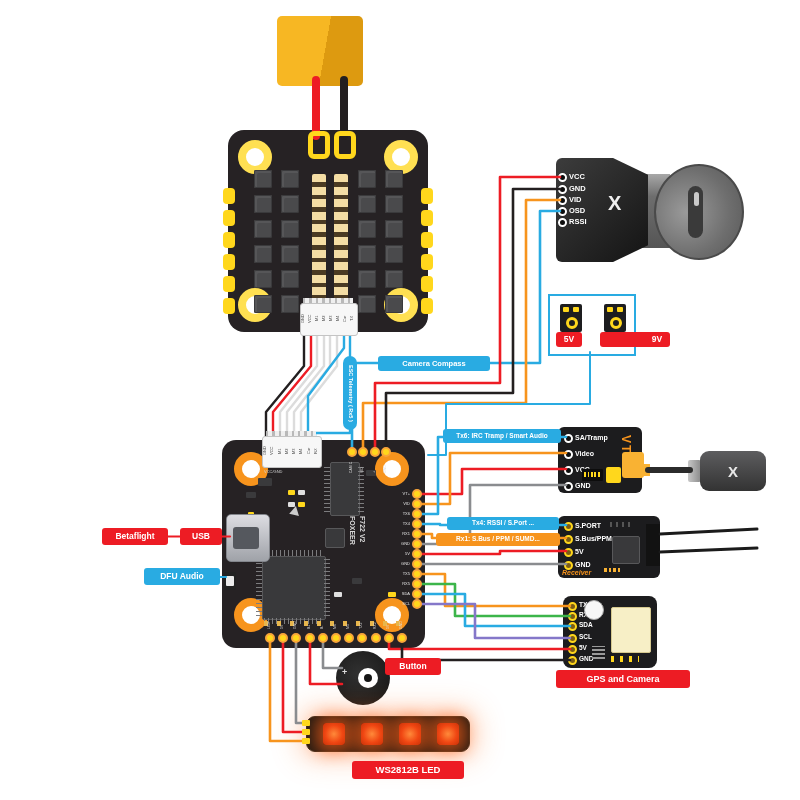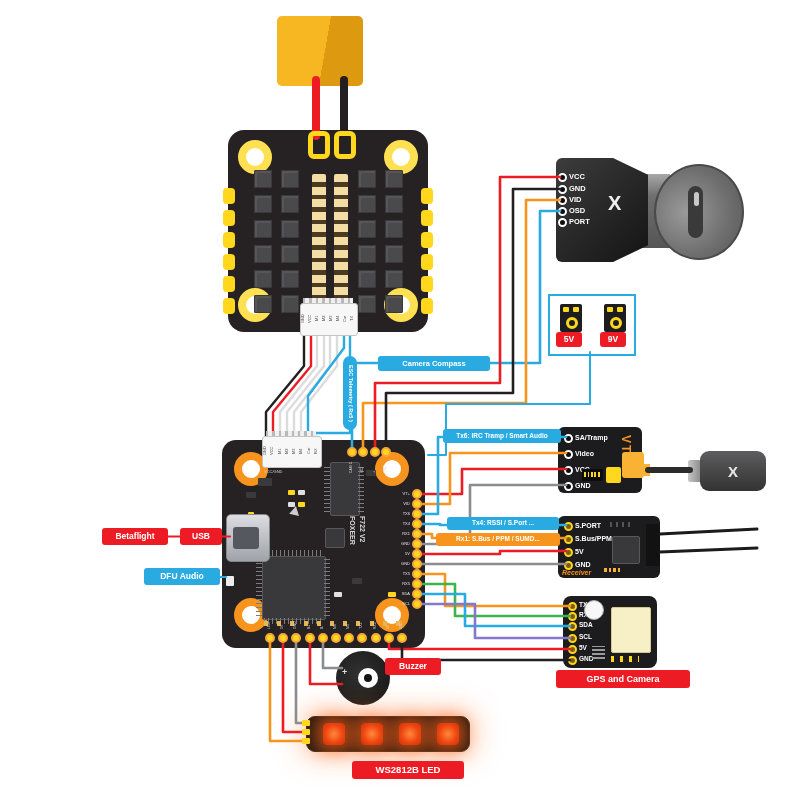--- a/index.html
+++ b/index.html
@@ -160,21 +160,21 @@
       <span class="abs" style="left:52px;top:34px;font-size:20px;font-weight:bold;color:#f0f0f0;">X</span>
       <div class="pdot" style="left:2px;top:15px;"></div>
       <div class="pdot" style="left:2px;top:27px;"></div>
       <div class="pdot" style="left:2px;top:38px;"></div>
       <div class="pdot" style="left:2px;top:49px;"></div>
       <div class="pdot" style="left:2px;top:60px;"></div>
       <span class="plab" style="left:13px;top:15px;font-size:7.5px;">VCC</span>
       <span class="plab" style="left:13px;top:27px;font-size:7.5px;">GND</span>
       <span class="plab" style="left:13px;top:38px;font-size:7.5px;">VID</span>
       <span class="plab" style="left:13px;top:49px;font-size:7.5px;">OSD</span>
-      <span class="plab" style="left:13px;top:60px;font-size:7.5px;">PORT</span>
+      <span class="plab" style="left:13px;top:60px;font-size:7.5px;">RSSI</span>
     </div>
   </div>
 
   <div class="abs" style="left:548px;top:294px;width:84px;height:58px;border:2px solid #29abe2;background:#fff;">
     <div class="abs" style="left:10px;top:8px;width:22px;height:28px;background:#1d1d1f;border-radius:2px;">
       <div class="smd" style="left:3px;top:3px;width:6px;height:5px;background:#ffd71c;"></div>
       <div class="smd" style="left:13px;top:3px;width:6px;height:5px;background:#ffd71c;"></div>
       <div class="abs" style="left:6px;top:13px;width:6px;height:6px;border:3px solid #ffd71c;border-radius:50%;"></div>
     </div>
     <div class="abs" style="left:54px;top:8px;width:22px;height:28px;background:#1d1d1f;border-radius:2px;">
@@ -413,19 +413,19 @@
     <div class="badge b-red" style="left:102px;top:528px;width:66px;height:17px;font-size:8.5px;">Betaflight</div>
     <div class="badge b-red" style="left:180px;top:528px;width:42px;height:17px;font-size:8.5px;">USB</div>
     <div class="badge b-blue" style="left:144px;top:568px;width:76px;height:17px;font-size:8.5px;">DFU Audio</div>
     <div class="badge b-blue" style="left:378px;top:356px;width:112px;height:15px;font-size:7.5px;">Camera Compass</div>
     <div class="badge b-blue" style="left:343px;top:356px;width:14px;height:74px;border-radius:7px;">
       <span class="vtext" style="font-size:5.5px;font-weight:bold;">ESC Telemetry ( Rx5 )</span>
     </div>
     <div class="badge b-blue" style="left:443px;top:429px;width:118px;height:14px;font-size:6.5px;">Tx6: IRC Tramp / Smart Audio</div>
     <div class="badge b-blue" style="left:447px;top:517px;width:112px;height:13px;font-size:6.5px;">Tx4: RSSI / S.Port ...</div>
     <div class="badge b-orange" style="left:436px;top:533px;width:124px;height:13px;font-size:6.5px;">Rx1: S.Bus / PPM / SUMD...</div>
-    <div class="badge b-red" style="left:385px;top:658px;width:56px;height:17px;font-size:8.5px;">Buzzer</div>
+    <div class="badge b-red" style="left:385px;top:658px;width:56px;height:17px;font-size:8.5px;">Button</div>
     <div class="badge b-red" style="left:556px;top:670px;width:134px;height:18px;font-size:9px;">GPS and Camera</div>
     <div class="badge b-red" style="left:352px;top:761px;width:112px;height:18px;font-size:9.5px;">WS2812B LED</div>
     <div class="badge b-red" style="left:556px;top:332px;width:26px;height:15px;font-size:8.5px;">5V</div>
-    <div class="badge b-red" style="left:600px;top:332px;width:26px;height:15px;font-size:8.5px;">9V</div>
+    <div class="badge b-red" style="left:600px;top:332px;width:26px;height:15px;font-size:8.5px;padding-left:44px;">9V</div>
   </div>
 </div>
 
 </body></html>

